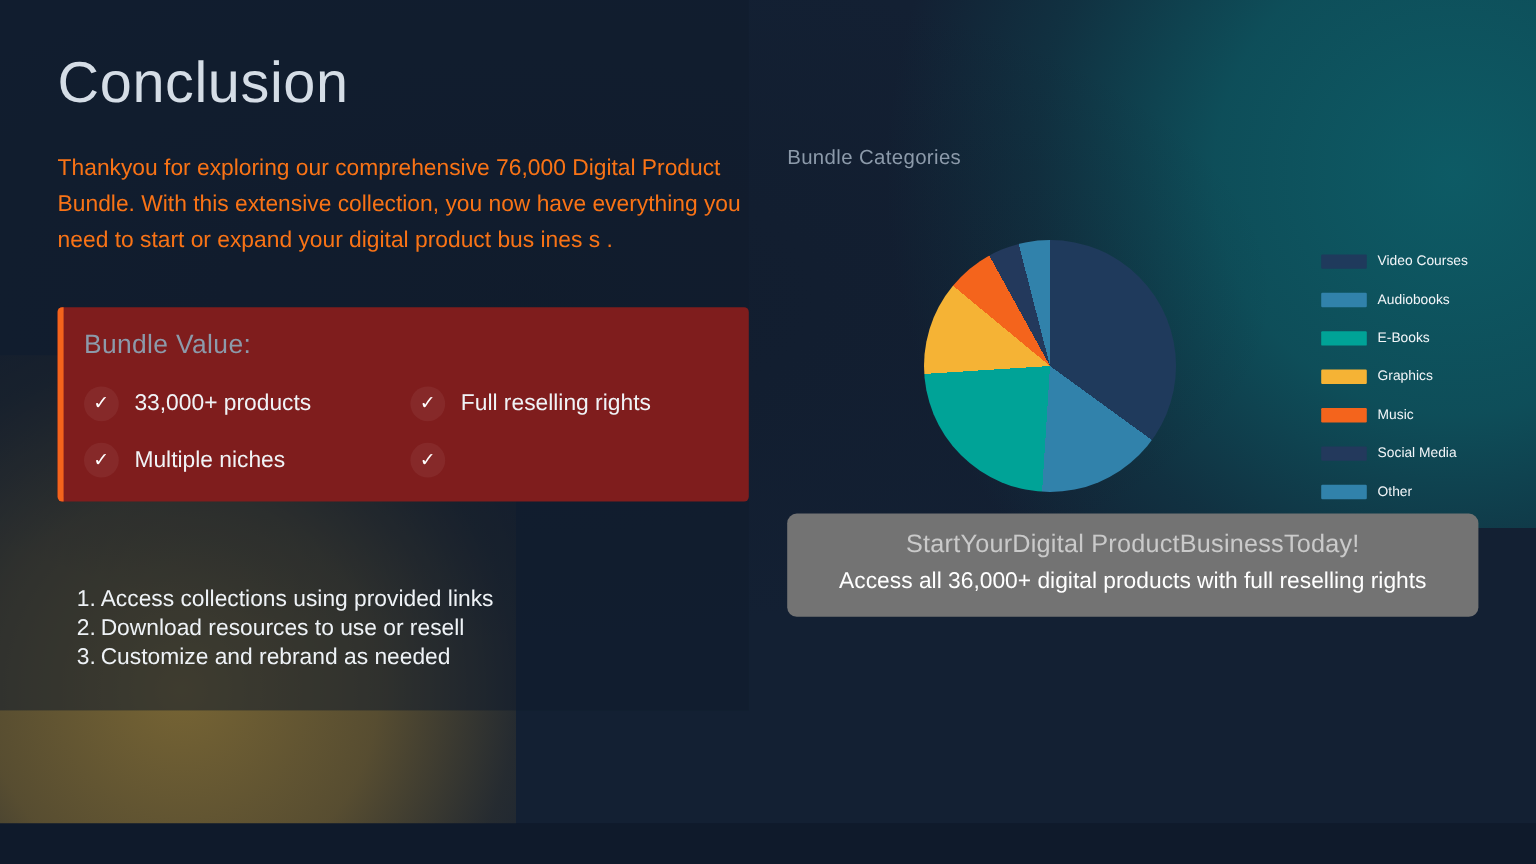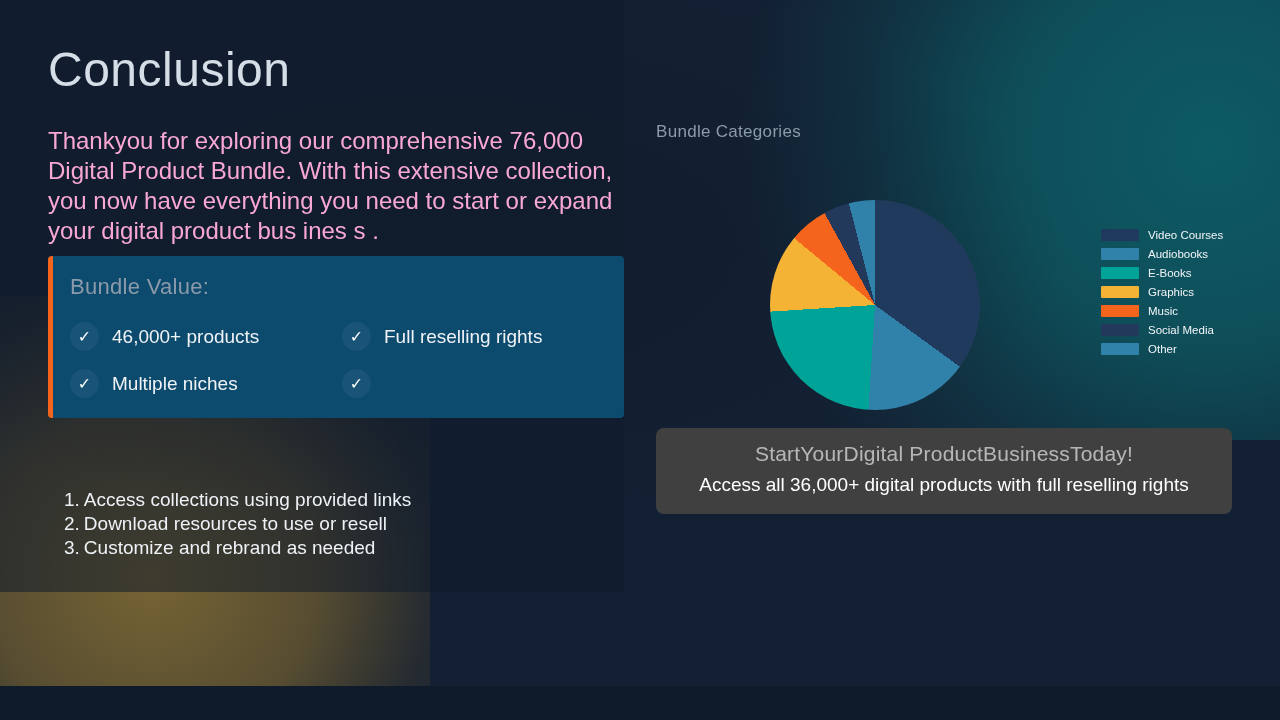--- a/index.html
+++ b/index.html
@@ -73,31 +73,31 @@
     font-weight: 300;
     color: #8c9aaa;
     letter-spacing: 0.3px;
   }
 
   
   .intro {
     position: absolute;
     left: 48px; top: 126px;
     width: 575px;
-    font-size: 24px;
+    font-size: 19px;
     line-height: 30px;
-    color: #f9a8d4;
+    color: #f97316;
   }
 
   
   .value-card {
     position: absolute;
     left: 48px; top: 256px;
     width: 576px; height: 162px;
-    background: #0c4a6e;
+    background: #7f1d1d;
     border-radius: 4px;
     box-sizing: border-box;
   }
   .value-card-accent {
     position: absolute;
     left: 0; top: 0;
     width: 5px; height: 100%;
     background: #f4641c;
     border-radius: 4px 0 0 4px;
   }
@@ -182,22 +182,21 @@
   }
   .pie {
     width: 210px; height: 210px;
     border-radius: 50%;
   }
   .legend {
     position: absolute;
     left: 445px; top: 44px;
     display: flex;
     flex-direction: column;
-    gap: 7px;
-    margin-top: 17px;
+    gap: 20px;
   }
   .legend-row {
     display: flex;
     align-items: center;
     gap: 9px;
   }
   .legend-swatch {
     width: 38px; height: 12px;
     flex: 0 0 38px;
     border-radius: 1px;
@@ -208,21 +207,21 @@
     white-space: nowrap;
   }
 
   
   .cta {
     position: absolute;
     left: 656px; top: 428px;
     width: 576px;
     padding: 14px 20px 16px;
     box-sizing: border-box;
-    background: #404040;
+    background: #737373;
     border-radius: 8px;
     text-align: center;
   }
   .cta-head {
     font-size: 21px;
     font-weight: 300;
     color: rgba(255,255,255,0.62);
     letter-spacing: 0.2px;
     margin-bottom: 6px;
   }
@@ -245,21 +244,21 @@
   <div class="page-title">Conclusion</div>
 
   <div class="intro">Thankyou for exploring our comprehensive 76,000 Digital Product Bundle. With this extensive collection, you now have everything you need to start or expand your digital product bus ines s .</div>
 
   <div class="value-card">
     <div class="value-card-accent"></div>
     <div class="value-card-title thin-heading">Bundle Value:</div>
     <div class="value-grid">
       <div class="value-item">
         <span class="check-circle">✓</span>
-        <span class="value-item-label">46,000+ products</span>
+        <span class="value-item-label">33,000+ products</span>
       </div>
       <div class="value-item">
         <span class="check-circle">✓</span>
         <span class="value-item-label">Full reselling rights</span>
       </div>
       <div class="value-item">
         <span class="check-circle">✓</span>
         <span class="value-item-label">Multiple niches</span>
       </div>
       <div class="value-item">

